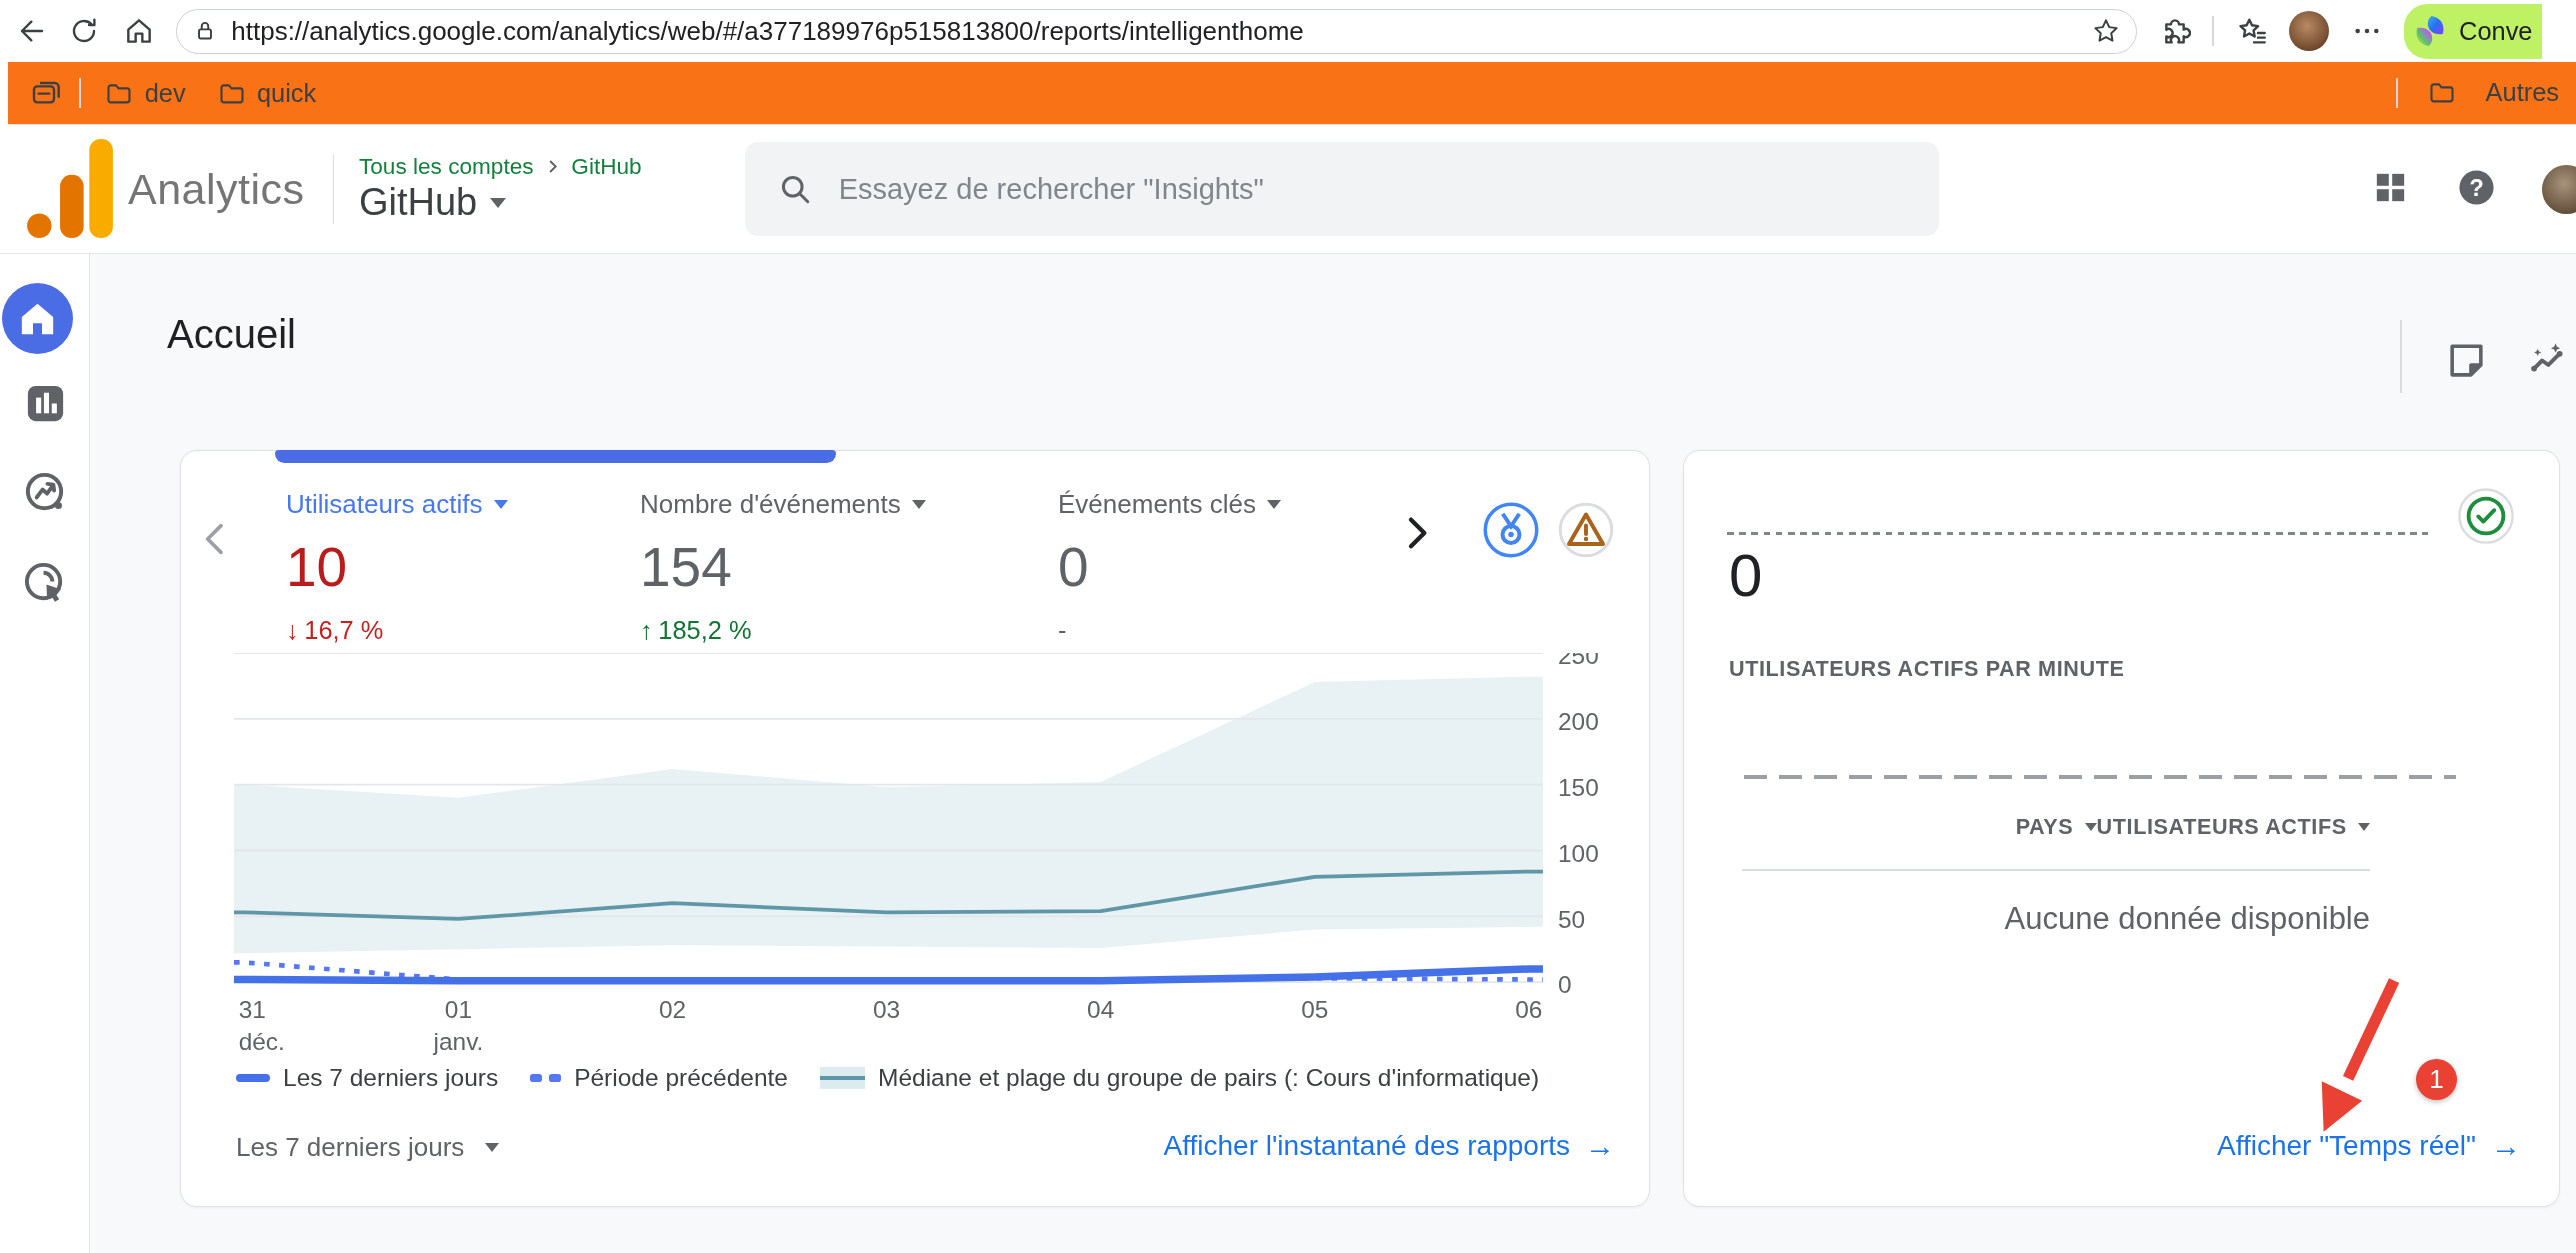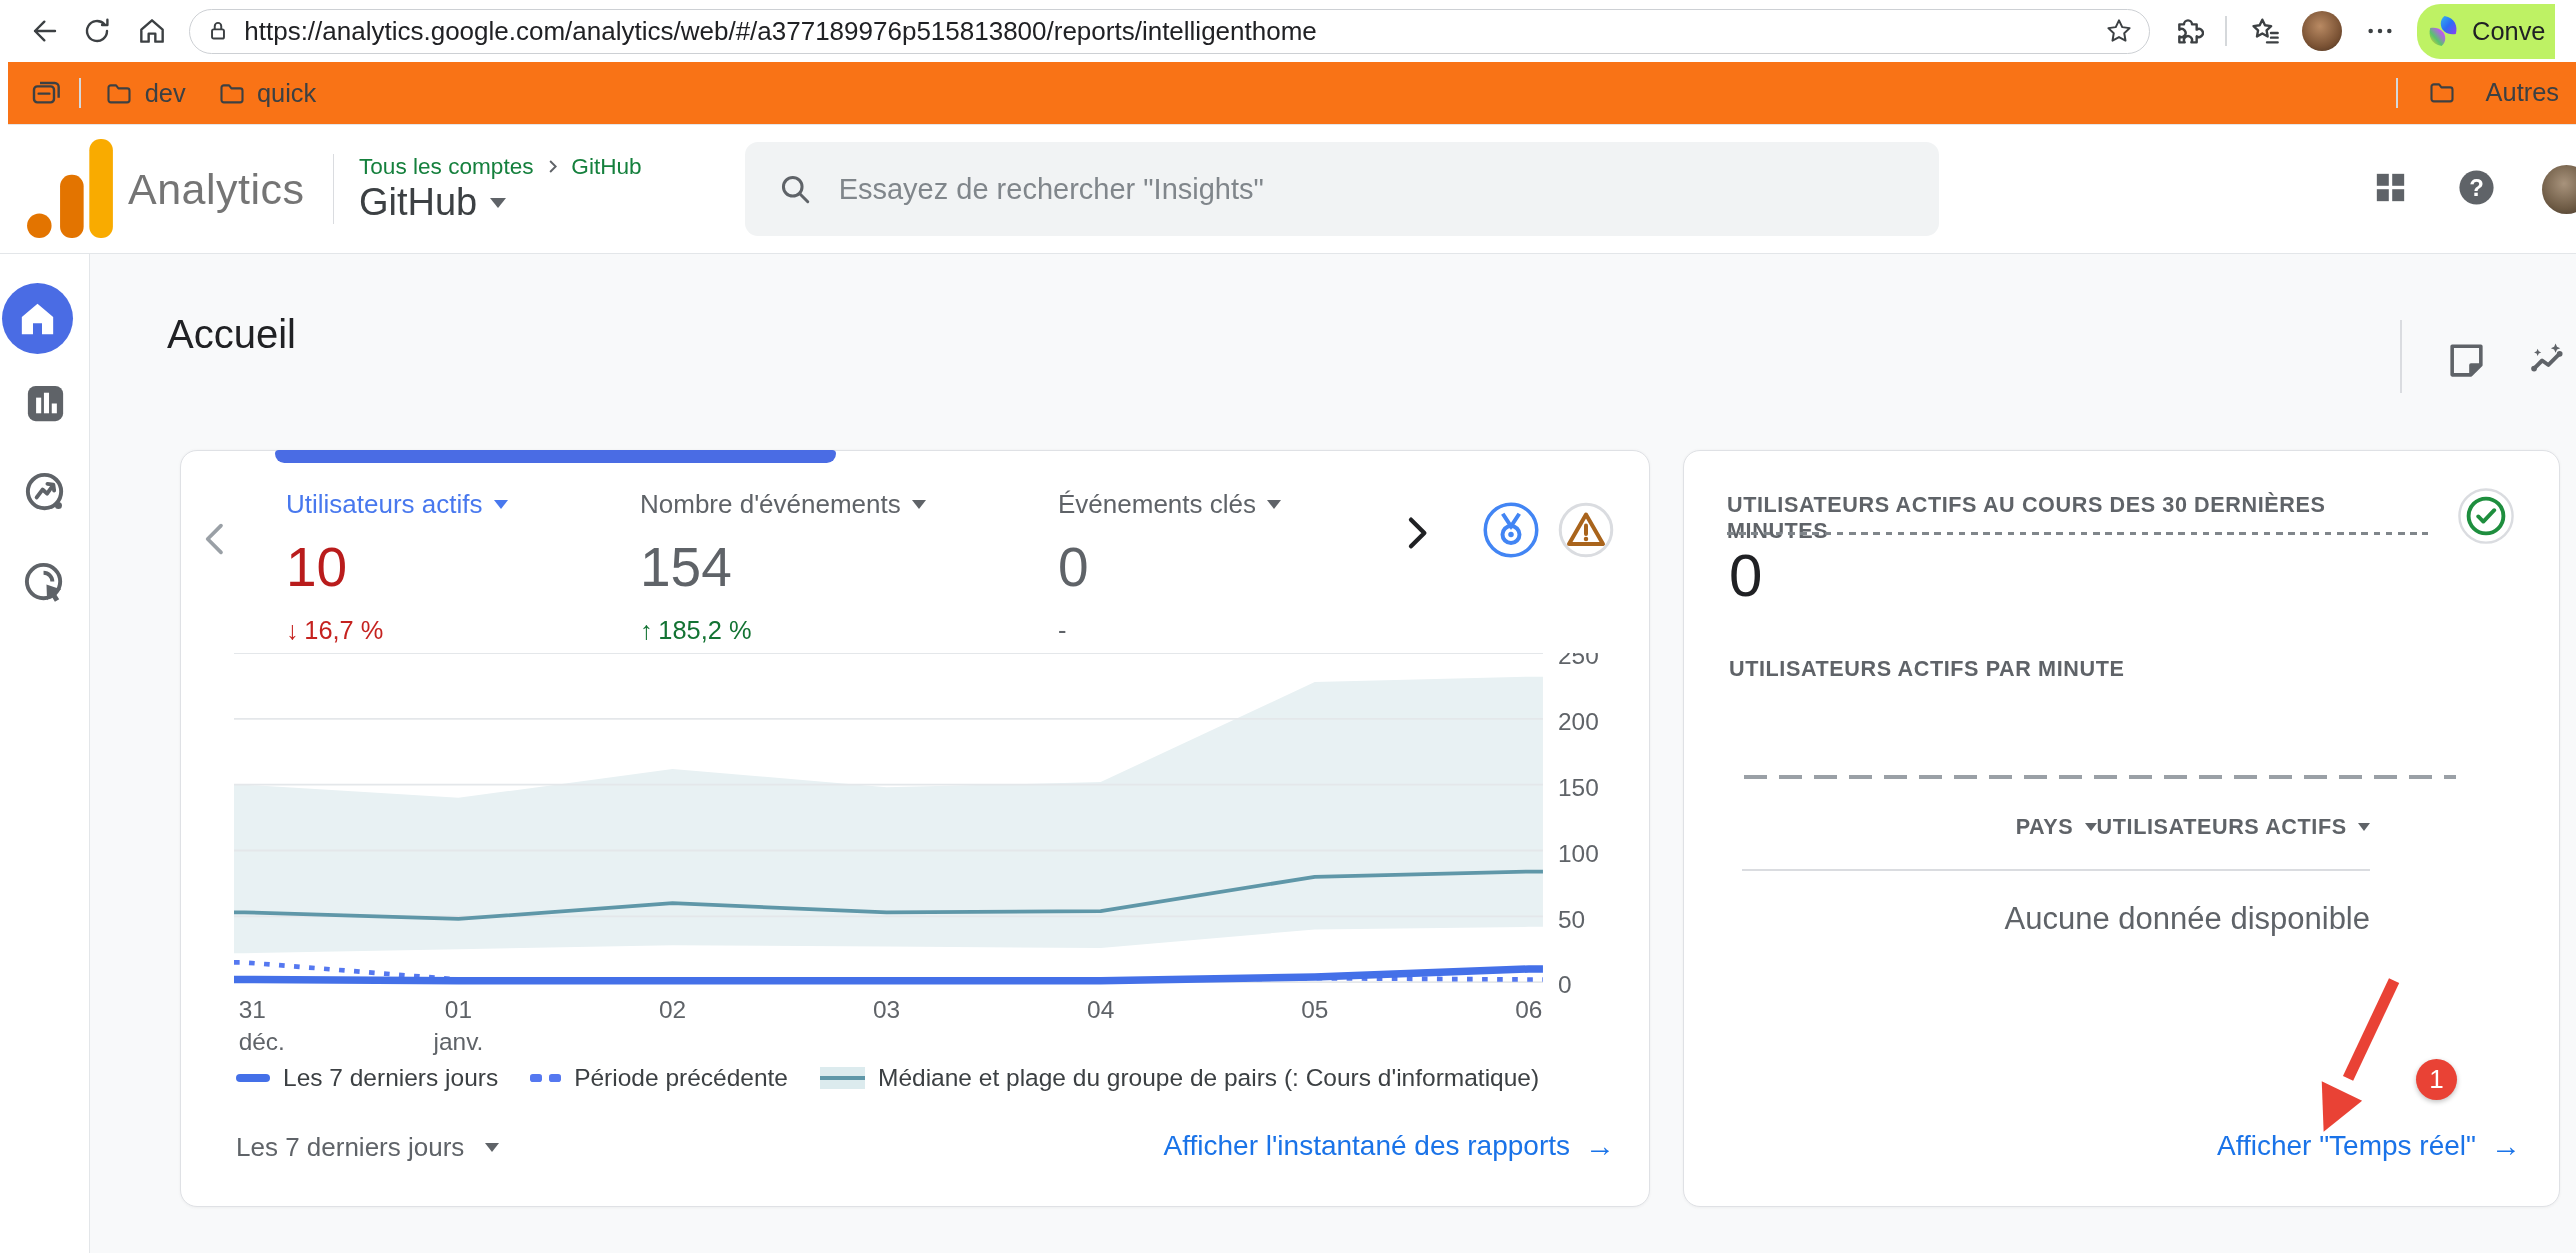--- a/index.html
+++ b/index.html
@@ -1,21 +1,21 @@
 <!DOCTYPE html>
 <html style="font-size:15px"><head>
 <meta charset="utf-8">
 <style>
   * { margin:0; padding:0; box-sizing:border-box; }
   body { font-family:"Liberation Sans","DejaVu Sans",sans-serif; background:#fff; }
   .screen { position:relative; width:2576px; height:1254px; overflow:hidden; background:#f8f9fa; }
 
   
   .chrome { position:absolute; top:0; left:0; width:2576px; height:125px; background:#fff; }
-  .toolbar { position:absolute; top:0; left:0; right:0; height:62px; display:flex; align-items:center; padding:0 18px; gap:5.6px; }
+  .toolbar { position:absolute; top:0; left:0; right:0; height:62px; display:flex; align-items:center; padding:0 5px; gap:5.6px; }
   .tb-btn { width:49px; height:49px; display:flex; align-items:center; justify-content:center; border-radius:7.5px; flex:0 0 auto; }
   .tb-btn svg { width:32px; height:32px; }
   .url-pill { flex:1 1 auto; height:45px; margin:0 7.5px; border:1.4px solid #cdd0d4; border-radius:23.5px; background:#fff; display:flex; align-items:center; padding:0 15px; min-width:0; max-width:1961px; }
   .url-pill svg { width:26px; height:26px; flex:0 0 auto; }
   .url-text { margin-left:13px; font-size:26px; color:#202124; white-space:nowrap; overflow:hidden; flex:1 1 auto; }
   .chrome-right { display:flex; align-items:center; gap:13px; flex:0 0 auto; }
   .vsep { width:1.9px; height:30px; background:#d5d8db; }
   .avatar { width:40px; height:40px; border-radius:50%; background:radial-gradient(circle at 45% 38%, #b98a63, #7a5234 62%, #432c1c); }
   .copilot-pill { height:55px; background:#bef264; border-radius:23.5px 0 0 23.5px; display:flex; align-items:center; padding:0 9.4px 0 7.5px; margin-right:-13px; }
   .copilot-pill svg { width:36px; height:36px; }
@@ -441,21 +441,20 @@
           <span>Les 7 derniers jours</span>
           <span class="caret"></span>
         </div>
         <div class="blue-link link-snapshot">
           <span>Afficher l'instantané des rapports</span>
           <span class="arrow-glyph">→</span>
         </div>
       </div>
 
       <div class="card card-right">
-        <div class="rt-title">UTILISATEURS ACTIFS AU COURS DES 30 DERNIÈRES MINUTES</div>
         <div class="rt-title-underline"></div>
         <div class="rt-check">
           <svg viewBox="0 0 24 24" fill="#fff">
               <circle cx="12" cy="12" r="11" fill="#fff" stroke="#dadce0" stroke-width="1"></circle>
               <circle cx="12" cy="12" r="7.2" fill="none" stroke="#1e8e3e" stroke-width="1.6"></circle>
               <path d="M8.8 12.2 l2.1 2.1 L15.4 9.6" fill="none" stroke="#1e8e3e" stroke-width="1.6" stroke-linecap="round" stroke-linejoin="round"></path>
             </svg>
         </div>
         <div class="rt-value">0</div>
         <div class="rt-subtitle">UTILISATEURS ACTIFS PAR MINUTE</div>

